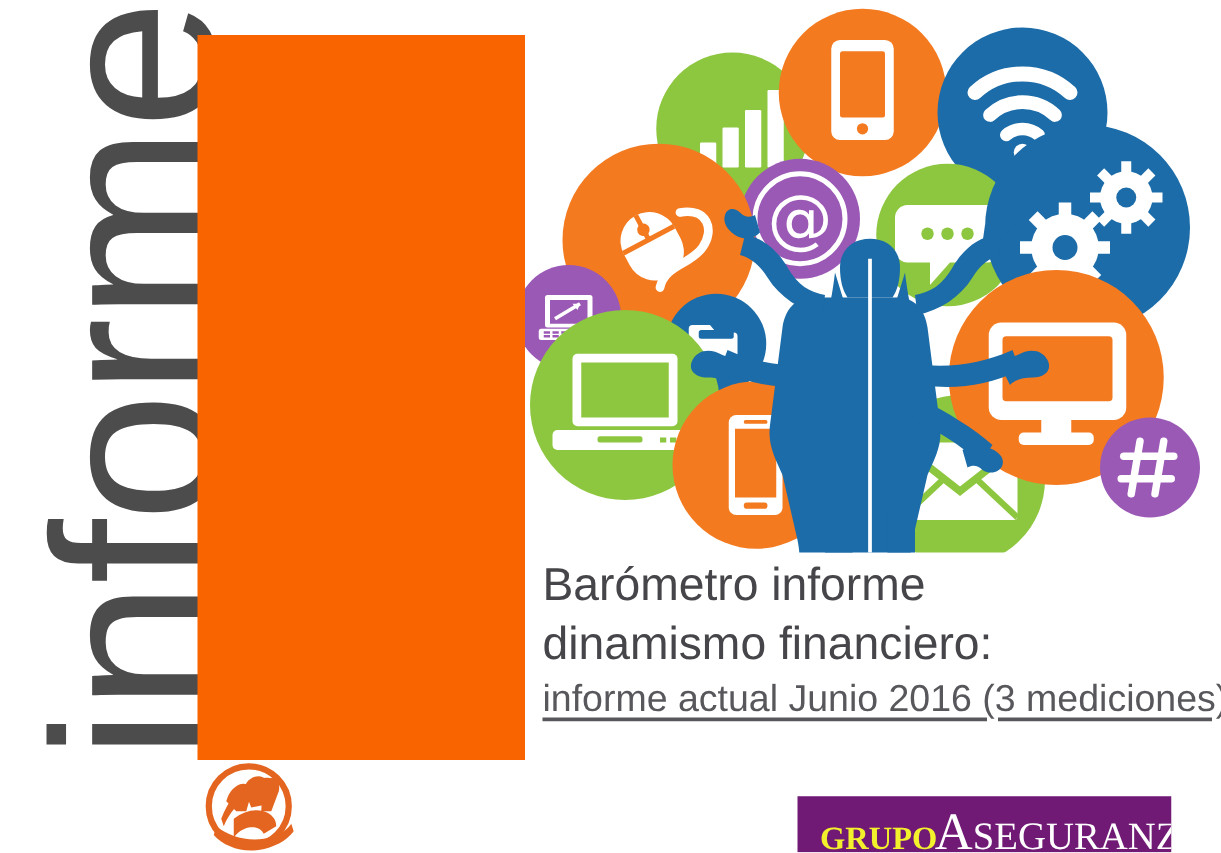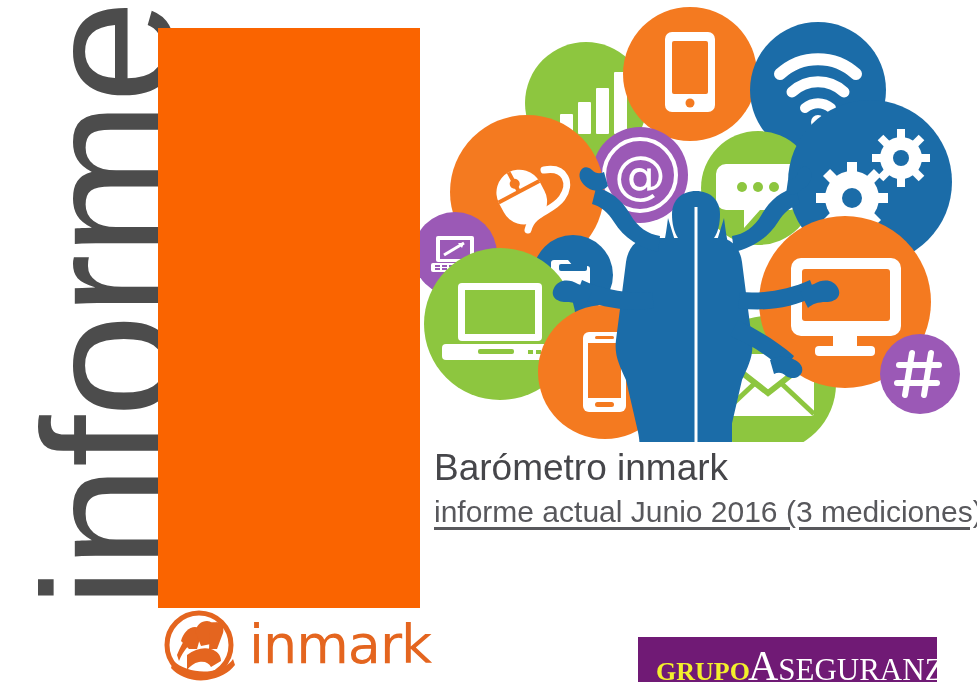--- a/index.html
+++ b/index.html
@@ -351,35 +351,35 @@
 
         <path d="M318 318 c20 10 40 22 56 36 l-10 14 c-16 -14 -34 -26 -54 -34 z"></path>
         <path d="M370 356 c8 2 14 8 12 14 c-2 6 -10 8 -16 4 c-4 -4 -8 -4 -12 -2 l-4 -14 c6 -4 12 -4 20 -2 z"></path>
       </g>
 
       <path d="M276 205 L276 452" stroke="#ffffff" stroke-width="3" fill="none"></path>
     </svg>
   </div>
 
   <div id="title-block">
-    <div class="title-line">Barómetro inmark</div>
+    <div class="title-line">Barómetro informe</div>
+    <div class="title-line">dinamismo financiero:</div>
     <div class="subtitle-line">informe actual Junio 2016 (3 mediciones)</div>
   </div>
 
   <div id="inmark-logo">
     <svg id="inmark-mark" viewBox="0 0 72 72" xmlns="http://www.w3.org/2000/svg">
       <circle cx="36" cy="36" r="32" fill="none" stroke="#e4651f" stroke-width="5"></circle>
       <path d="M14 46 c6 -16 16 -28 30 -32 c8 -2 14 0 16 4 l-4 6 c-6 -4 -12 -2 -18 2 c-10 6 -18 16 -22 26 z" fill="#e4651f"></path>
       <path d="M18 32 c2 -8 8 -14 14 -14 c4 0 6 4 6 8 l-4 14 l-8 0 z" fill="#e4651f"></path>
       <path d="M32 22 c2 -6 6 -10 12 -10 c4 0 7 3 7 7 l-3 16 l-10 2 z" fill="#e4651f"></path>
       <path d="M47 20 c2 -5 6 -8 10 -6 c3 2 4 6 3 10 l-6 16 l-8 0 z" fill="#e4651f"></path>
       <path d="M24 46 c8 -6 16 -8 24 -6 c6 2 10 6 10 12 l-10 6 c-2 -4 -6 -6 -12 -5 c-5 1 -9 4 -12 8 z" fill="#e4651f"></path>
       <path d="M10 52 c10 8 24 12 38 10 c10 -2 18 -6 22 -12 l2 6 c-6 8 -16 13 -28 15 c-14 2 -28 -3 -36 -12 z" fill="#e4651f"></path>
     </svg>
-    <div id="inmark-wordmark">inmark</div>
   </div>
 
   <div id="aseguranza-logo">
     <div id="aseguranza-inner">
       <span id="aseg-grupo">GRUPO</span>
       <span id="aseg-name"><span>A</span><span class="small">SEGURANZA</span></span>
     </div>
   </div>
 
 </div>

